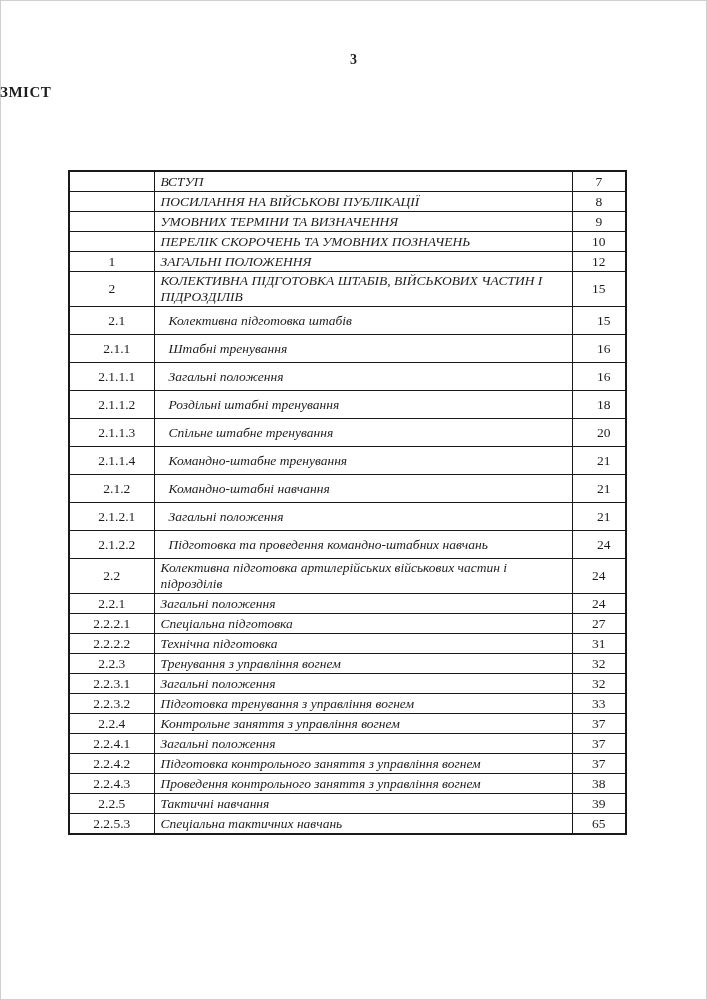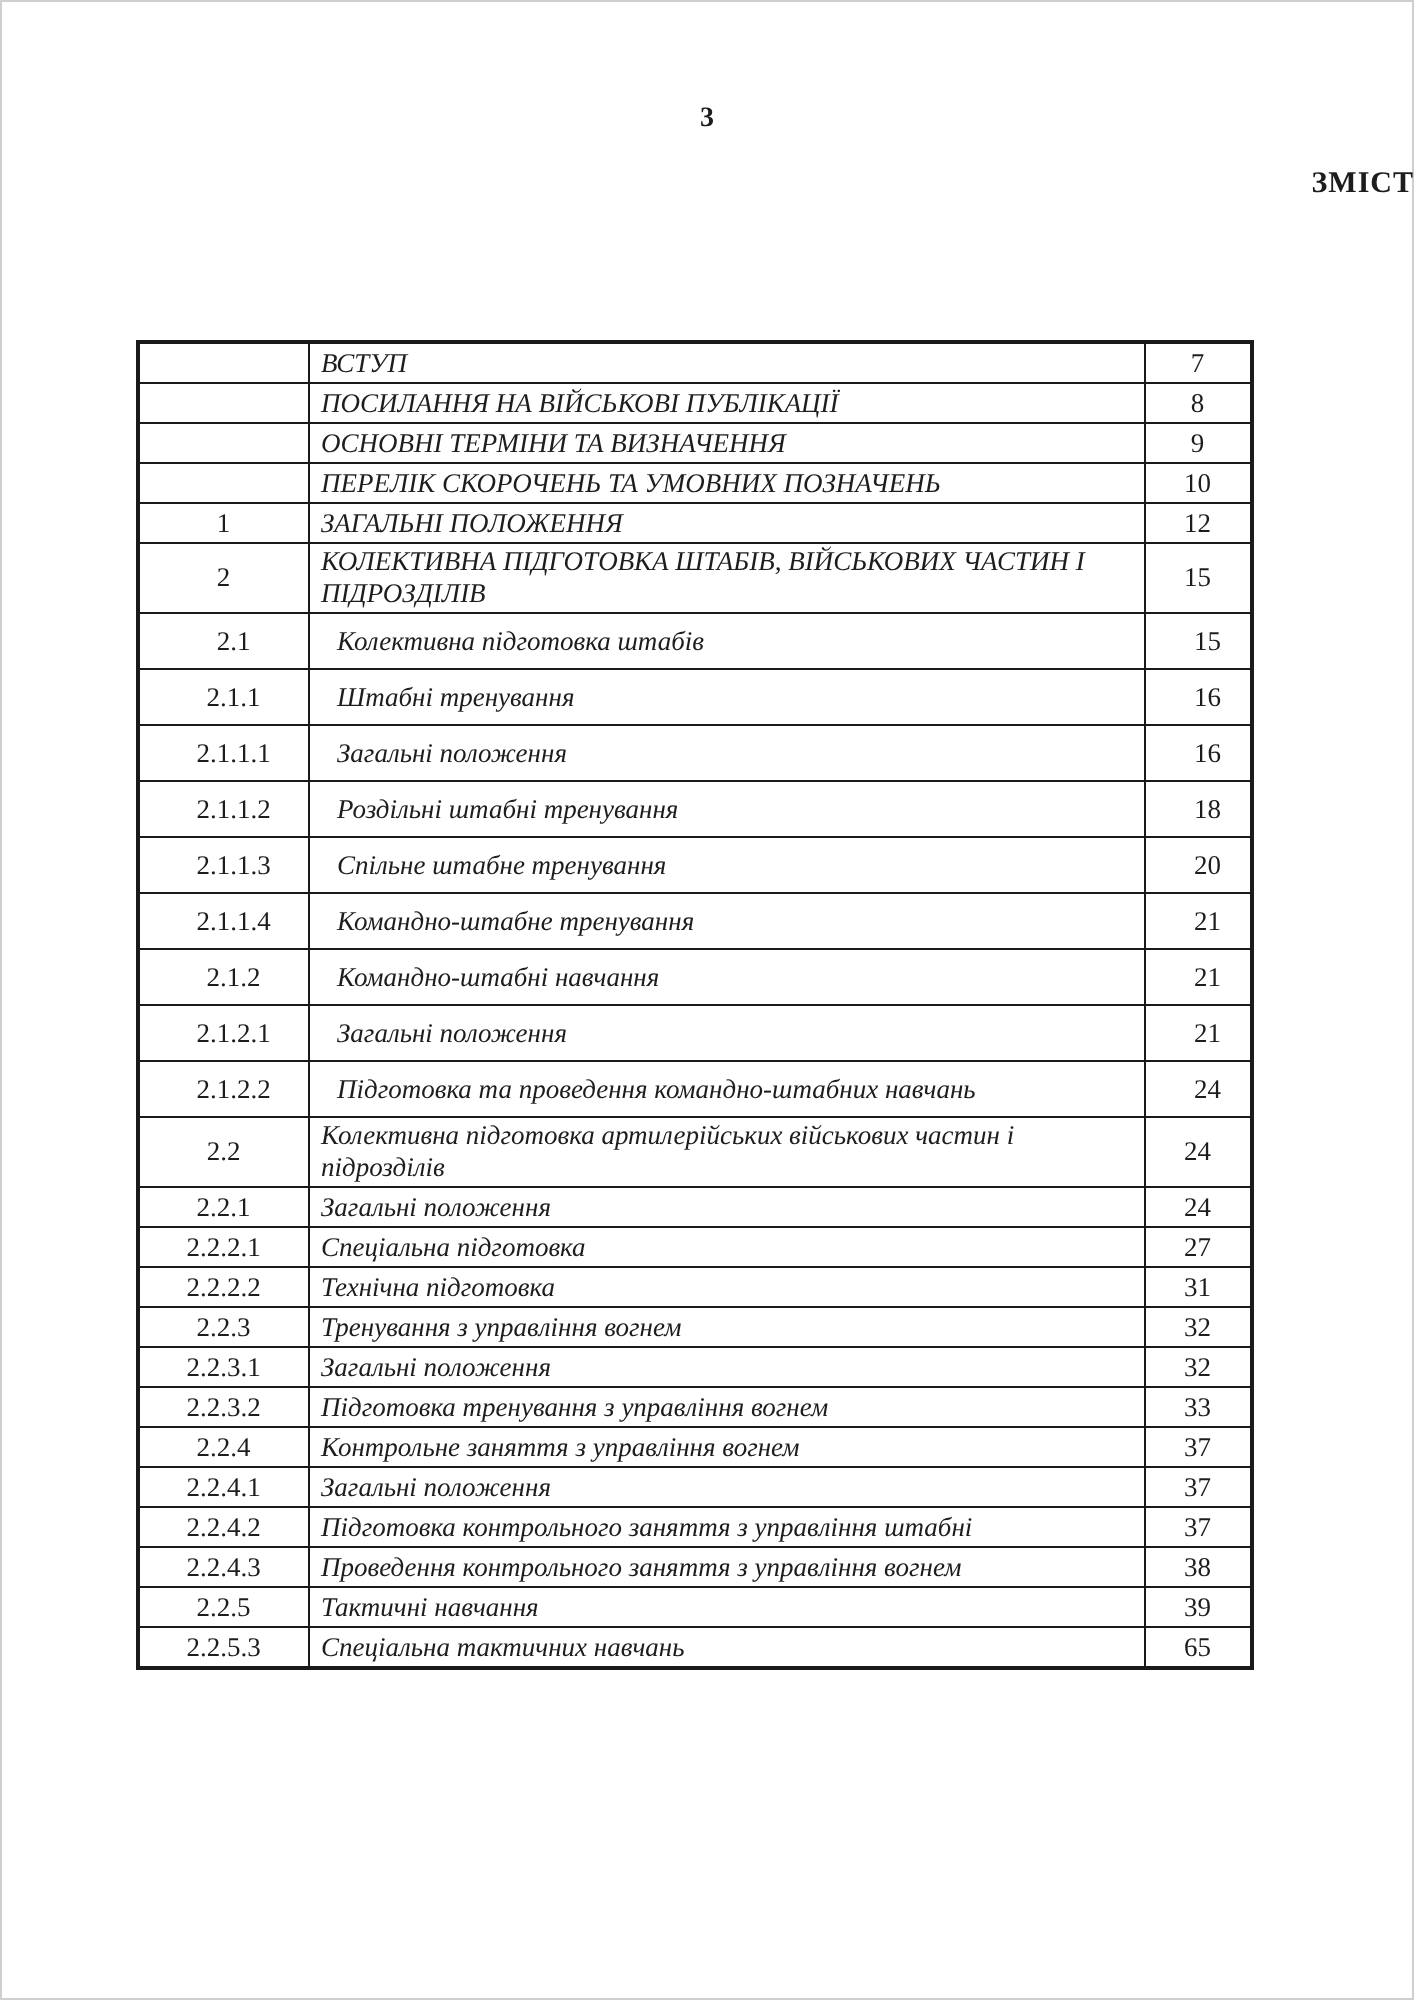--- a/index.html
+++ b/index.html
@@ -28,21 +28,21 @@
     width: 100%;
     text-align: center;
     font-size: 14px;
     font-weight: 600;
   }
   .doc-title {
     position: absolute;
     top: 84px;
     left: 0;
     width: 100%;
-    text-align: right;
+    text-align: left;
     font-size: 15px;
     font-weight: 700;
     letter-spacing: 0.5px;
   }
   table.toc-table {
     position: absolute;
     top: 170px;
     left: 68px;
     width: 559px;
     border-collapse: collapse;
@@ -89,21 +89,21 @@
           <td class="cell-title">ВСТУП</td>
           <td class="cell-page">7</td>
         </tr>
         <tr>
           <td class="cell-num"></td>
           <td class="cell-title">ПОСИЛАННЯ НА ВІЙСЬКОВІ ПУБЛІКАЦІЇ</td>
           <td class="cell-page">8</td>
         </tr>
         <tr>
           <td class="cell-num"></td>
-          <td class="cell-title">ОСНОВНІ ТЕРМІНИ ТА ВИЗНАЧЕННЯ</td>
+          <td class="cell-title">УМОВНИХ ТЕРМІНИ ТА ВИЗНАЧЕННЯ</td>
           <td class="cell-page">9</td>
         </tr>
         <tr>
           <td class="cell-num"></td>
           <td class="cell-title">ПЕРЕЛІК СКОРОЧЕНЬ ТА УМОВНИХ ПОЗНАЧЕНЬ</td>
           <td class="cell-page">10</td>
         </tr>
         <tr>
           <td class="cell-num">1</td>
           <td class="cell-title">ЗАГАЛЬНІ ПОЛОЖЕННЯ</td>
@@ -199,21 +199,21 @@
           <td class="cell-title">Контрольне заняття з управління вогнем</td>
           <td class="cell-page">37</td>
         </tr>
         <tr>
           <td class="cell-num">2.2.4.1</td>
           <td class="cell-title">Загальні положення</td>
           <td class="cell-page">37</td>
         </tr>
         <tr>
           <td class="cell-num">2.2.4.2</td>
-          <td class="cell-title">Підготовка контрольного заняття з управління штабні</td>
+          <td class="cell-title">Підготовка контрольного заняття з управління вогнем</td>
           <td class="cell-page">37</td>
         </tr>
         <tr>
           <td class="cell-num">2.2.4.3</td>
           <td class="cell-title">Проведення контрольного заняття з управління вогнем</td>
           <td class="cell-page">38</td>
         </tr>
         <tr>
           <td class="cell-num">2.2.5</td>
           <td class="cell-title">Тактичні навчання</td>

